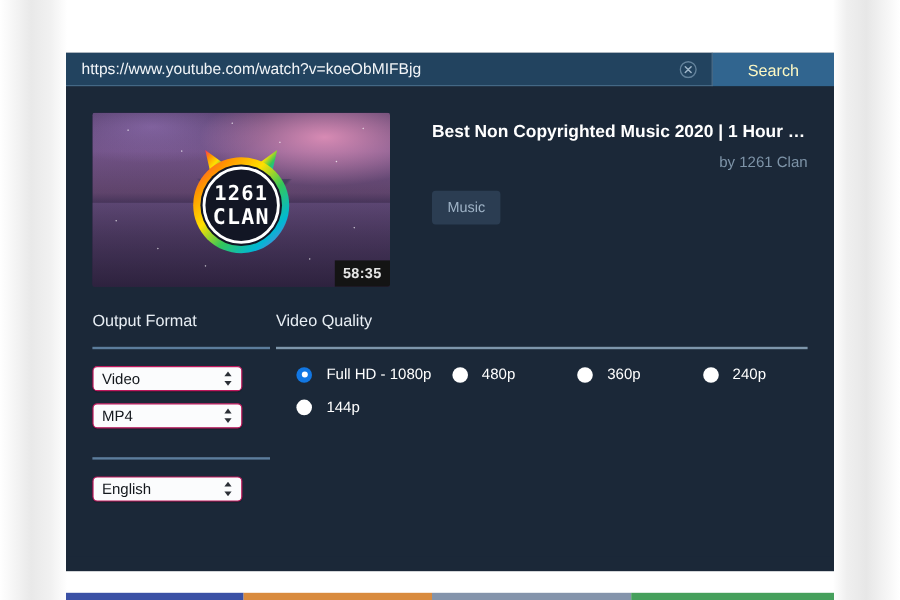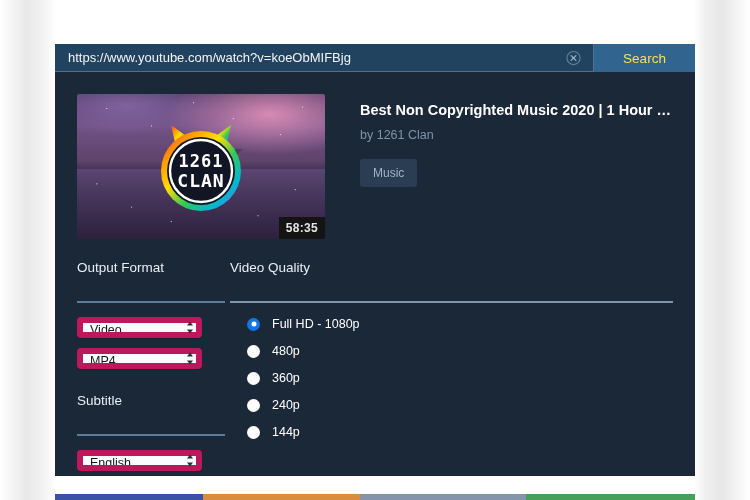--- a/index.html
+++ b/index.html
@@ -75,21 +75,21 @@
     transform: translateY(-50%);
     width: 15px;
     height: 15px;
     cursor: pointer;
     display: block;
   }
   .search-btn {
     flex: 0 0 101px;
     background: #31658f;
     border: none;
-    color: #fde047;
+    color: #fef9c3;
     font-family: "Liberation Sans", sans-serif;
     font-size: 13.5px;
     cursor: pointer;
     display: flex;
     align-items: center;
     justify-content: center;
     text-align: center;
   }
 
   
@@ -195,20 +195,21 @@
     font-weight: bold;
     line-height: 1.25;
     white-space: nowrap;
     overflow: hidden;
     text-overflow: ellipsis;
   }
   .video-author {
     color: #7e94a8;
     font-size: 12.5px;
     margin-top: 9px;
+    text-align: right;
   }
   .video-author .by { color: #7e94a8; }
   .tag-chip {
     display: inline-block;
     margin-top: 17px;
     background: #2b3d52;
     color: #9fb3c6;
     font-size: 12px;
     padding: 7px 13px;
     border-radius: 3px;
@@ -222,36 +223,36 @@
     right: 22px;
     top: 188px;
   }
   .col-left  { position: absolute; left: 0;   top: 0; width: 148px; }
   .col-right { position: absolute; left: 153px; top: 0; right: 0; }
 
   .section-title {
     color: #e8eef4;
     font-size: 13.5px;
     font-weight: normal;
-    padding-bottom: 26px;
+    padding-bottom: 14px;
   }
   .section-rule {
     height: 2px;
     background: #5c7d9c;
     margin-bottom: 14px;
   }
   .section-rule.wide { background: #7e96ab; }
 
   select.styled-select {
     -webkit-appearance: none;
     appearance: none;
     width: 125px;
     height: 21px;
     background: #fbfcfd;
-    border: 6px solid #be185d;
+    border: 1px solid #be185d;
     border-radius: 4px;
     color: #14181d;
     font-family: "Liberation Sans", sans-serif;
     font-size: 12.5px;
     padding: 0 22px 0 7px;
     margin-bottom: 10px;
     outline: none;
     cursor: pointer;
     box-shadow: 0 1px 0 rgba(0,0,0,.18);
   }
@@ -263,21 +264,21 @@
     width: 8px;
     height: 13px;
     pointer-events: none;
   }
 
   .subtitle-block { margin-top: 14px; }
 
   
   .quality-grid {
     display: grid;
-    grid-template-columns: 1fr;
+    grid-template-columns: 1fr 1fr 1fr 1fr;
     row-gap: 13px;
     column-gap: 0;
     margin-top: 2px;
   }
   .radio-item {
     display: flex;
     align-items: center;
     cursor: pointer;
     padding-left: 17px;
   }
@@ -398,21 +399,20 @@
 
         <div class="select-wrap">
           <select class="styled-select"><option value="MP4">MP4</option><option value="MKV">MKV</option><option value="WEBM">WEBM</option><option value="AVI">AVI</option></select>
           <svg class="select-arrows" viewBox="0 0 8 13">
             <path d="M4 0.5 L7 4.5 L1 4.5 Z" fill="#2b2f36"></path>
             <path d="M4 12.5 L7 8.5 L1 8.5 Z" fill="#2b2f36"></path>
           </svg>
         </div>
 
         <div class="subtitle-block">
-          <div class="section-title">Subtitle</div>
           <div class="section-rule"></div>
           <div class="select-wrap">
             <select class="styled-select"><option value="English">English</option><option value="None">None</option><option value="Spanish">Spanish</option><option value="French">French</option><option value="German">German</option></select>
             <svg class="select-arrows" viewBox="0 0 8 13">
               <path d="M4 0.5 L7 4.5 L1 4.5 Z" fill="#2b2f36"></path>
               <path d="M4 12.5 L7 8.5 L1 8.5 Z" fill="#2b2f36"></path>
             </svg>
           </div>
         </div>
       </div>

